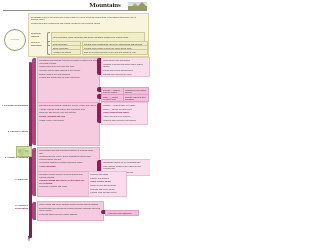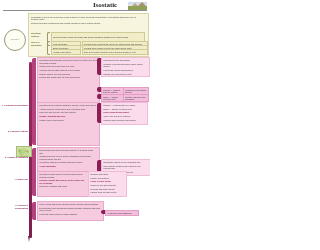--- a/index.html
+++ b/index.html
@@ -102,21 +102,21 @@
     padding:0.6px 1px;
   }
 </style>
 </head>
 <body>
 
 <div class="page">
 
   <div class="header">
     <div class="header-rule"></div>
-    <div class="header-title">Isostatic</div>
+    <div class="header-title">Mountains</div>
     <div class="header-thumb">
       <div class="peak"></div>
       <div class="peak2"></div>
       <div class="grass"></div>
     </div>
   </div>
 
   <div class="cream">
     <div class="cream-intro">
       <p>Geography refers to the forms and needs leading to a large structural deformation of the Earth's lithosphere due to tectonic plates.</p>

